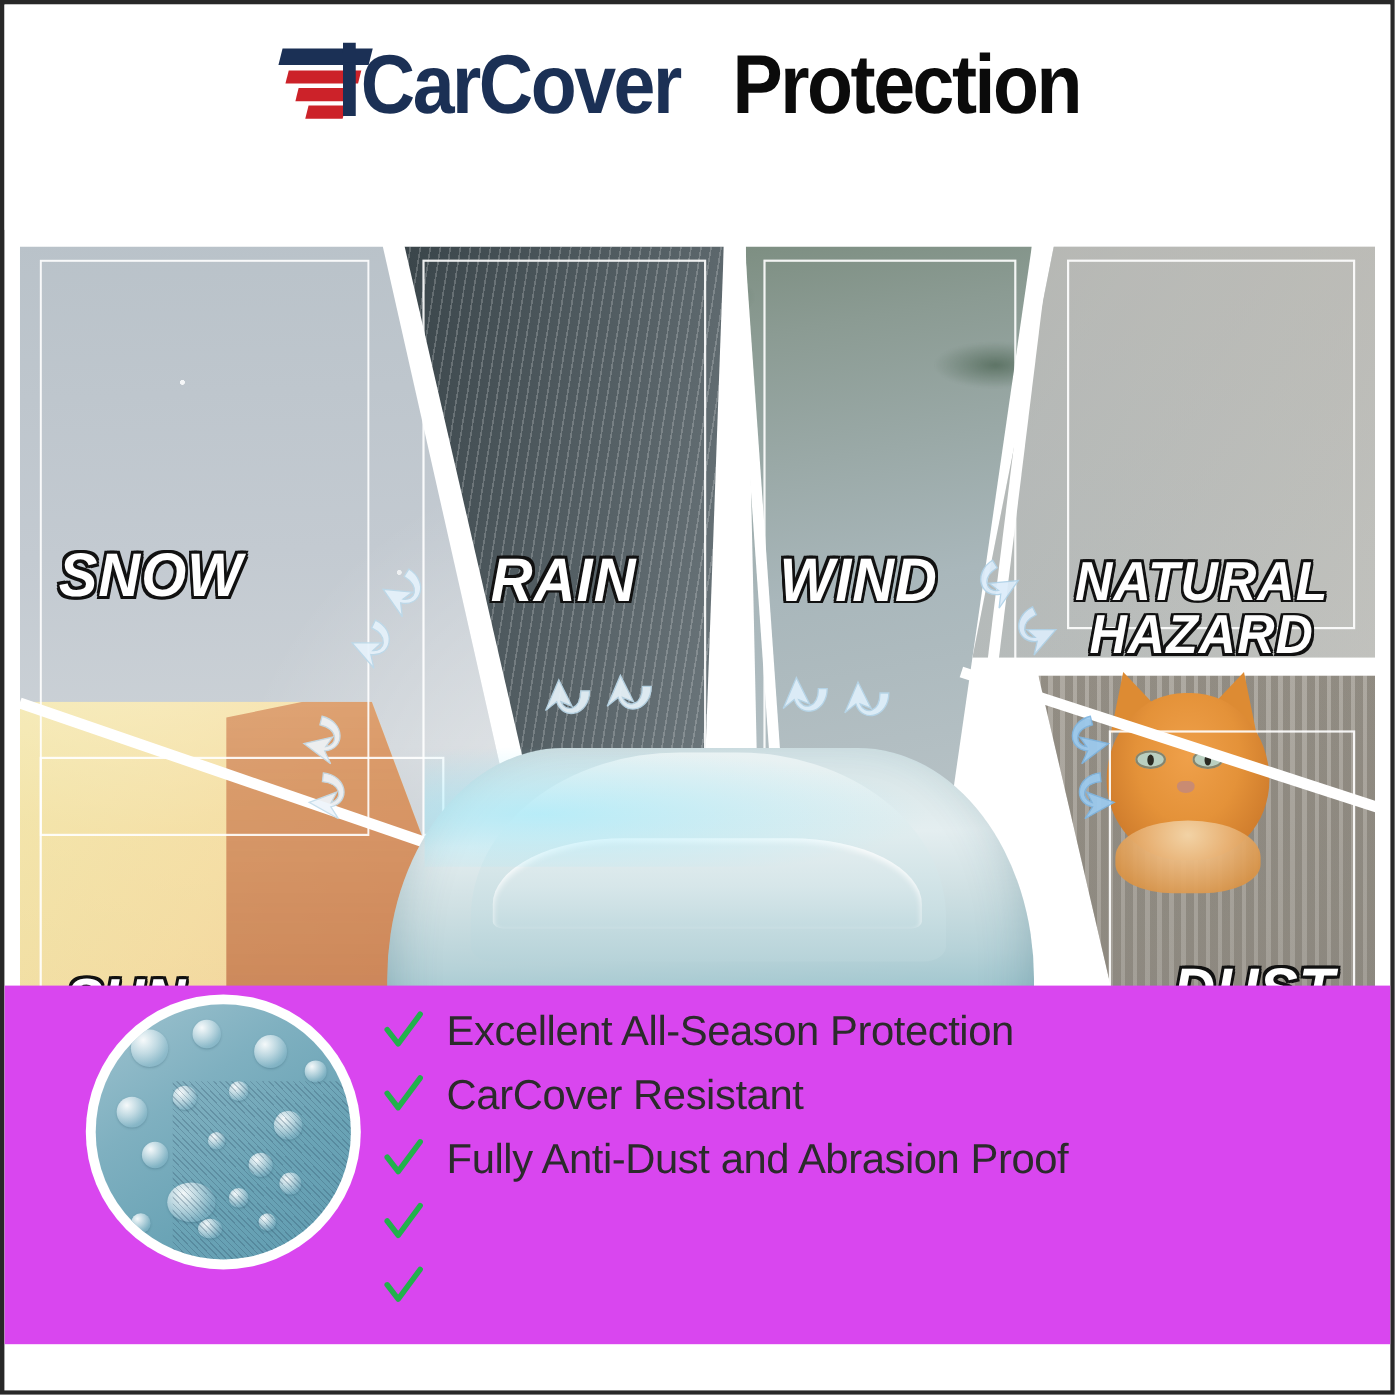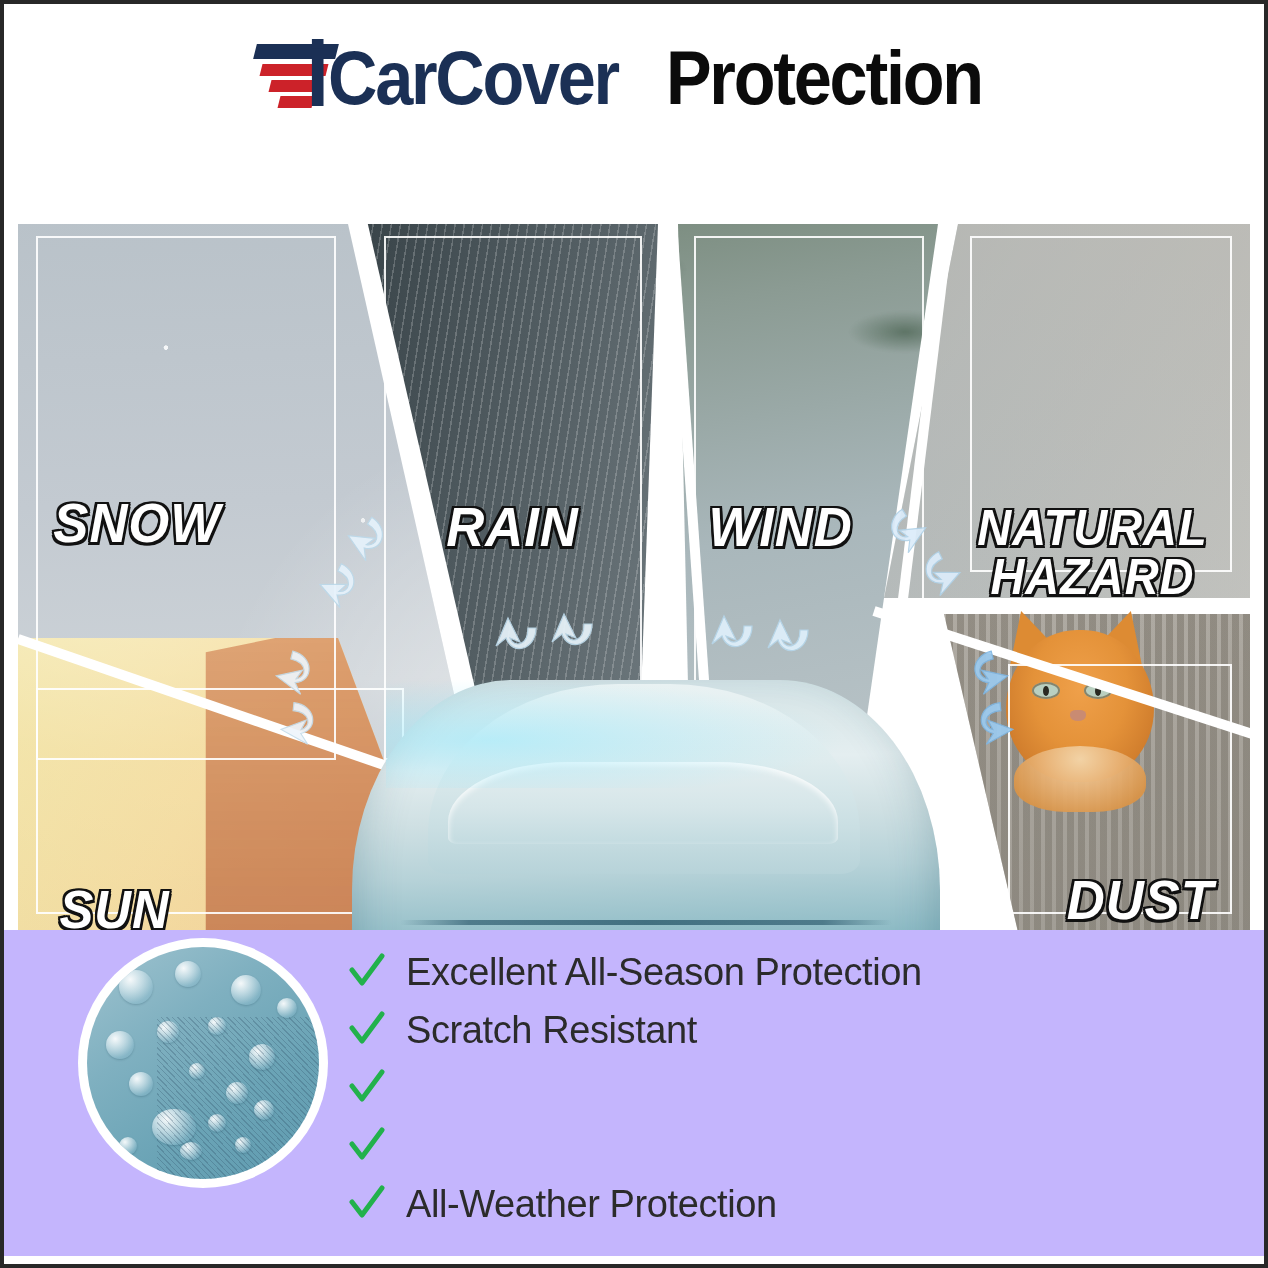--- a/index.html
+++ b/index.html
@@ -370,23 +370,23 @@
     width: 520px; height: 120px;
     background: radial-gradient(ellipse at 20% 60%, rgba(150,235,255,0.55) 0%, rgba(150,235,255,0) 60%);
     z-index: 3;
     pointer-events: none;
   }
 
   
   .bottom {
     position: absolute;
     left: 0; right: 0;
-    top: 926px;
+    top: 892px;
     height: 326px;
-    background: #c4b5fd;
+    background: #d946ef;
     z-index: 30;
   }
   .swatch {
     position: absolute;
     left: 74px; top: 8px;
     width: 250px; height: 250px;
     border-radius: 50%;
     background: #ffffff;
     padding: 9px;
   }
@@ -600,38 +600,38 @@
         <svg class="check" viewBox="0 0 38 38">
           <path d="M4 17 L14 30 L34 3" fill="none" stroke="#22b14c" stroke-width="5" stroke-linecap="round" stroke-linejoin="round"></path>
         </svg>
         <span class="bullet-text">Excellent All-Season Protection</span>
       </div>
 
       <div class="bullet">
         <svg class="check" viewBox="0 0 38 38">
           <path d="M4 17 L14 30 L34 3" fill="none" stroke="#22b14c" stroke-width="5" stroke-linecap="round" stroke-linejoin="round"></path>
         </svg>
-        <span class="bullet-text">Scratch Resistant</span>
+        <span class="bullet-text">CarCover Resistant</span>
+      </div>
+
+      <div class="bullet">
+        <svg class="check" viewBox="0 0 38 38">
+          <path d="M4 17 L14 30 L34 3" fill="none" stroke="#22b14c" stroke-width="5" stroke-linecap="round" stroke-linejoin="round"></path>
+        </svg>
+        <span class="bullet-text">Fully Anti-Dust and Abrasion Proof</span>
       </div>
 
       <div class="bullet">
         <svg class="check" viewBox="0 0 38 38">
           <path d="M4 17 L14 30 L34 3" fill="none" stroke="#22b14c" stroke-width="5" stroke-linecap="round" stroke-linejoin="round"></path>
         </svg>
       </div>
 
       <div class="bullet">
         <svg class="check" viewBox="0 0 38 38">
           <path d="M4 17 L14 30 L34 3" fill="none" stroke="#22b14c" stroke-width="5" stroke-linecap="round" stroke-linejoin="round"></path>
         </svg>
       </div>
 
-      <div class="bullet">
-        <svg class="check" viewBox="0 0 38 38">
-          <path d="M4 17 L14 30 L34 3" fill="none" stroke="#22b14c" stroke-width="5" stroke-linecap="round" stroke-linejoin="round"></path>
-        </svg>
-        <span class="bullet-text">All-Weather Protection</span>
-      </div>
-
     </div>
   </div>
 
 </div>
 
 </body></html>

